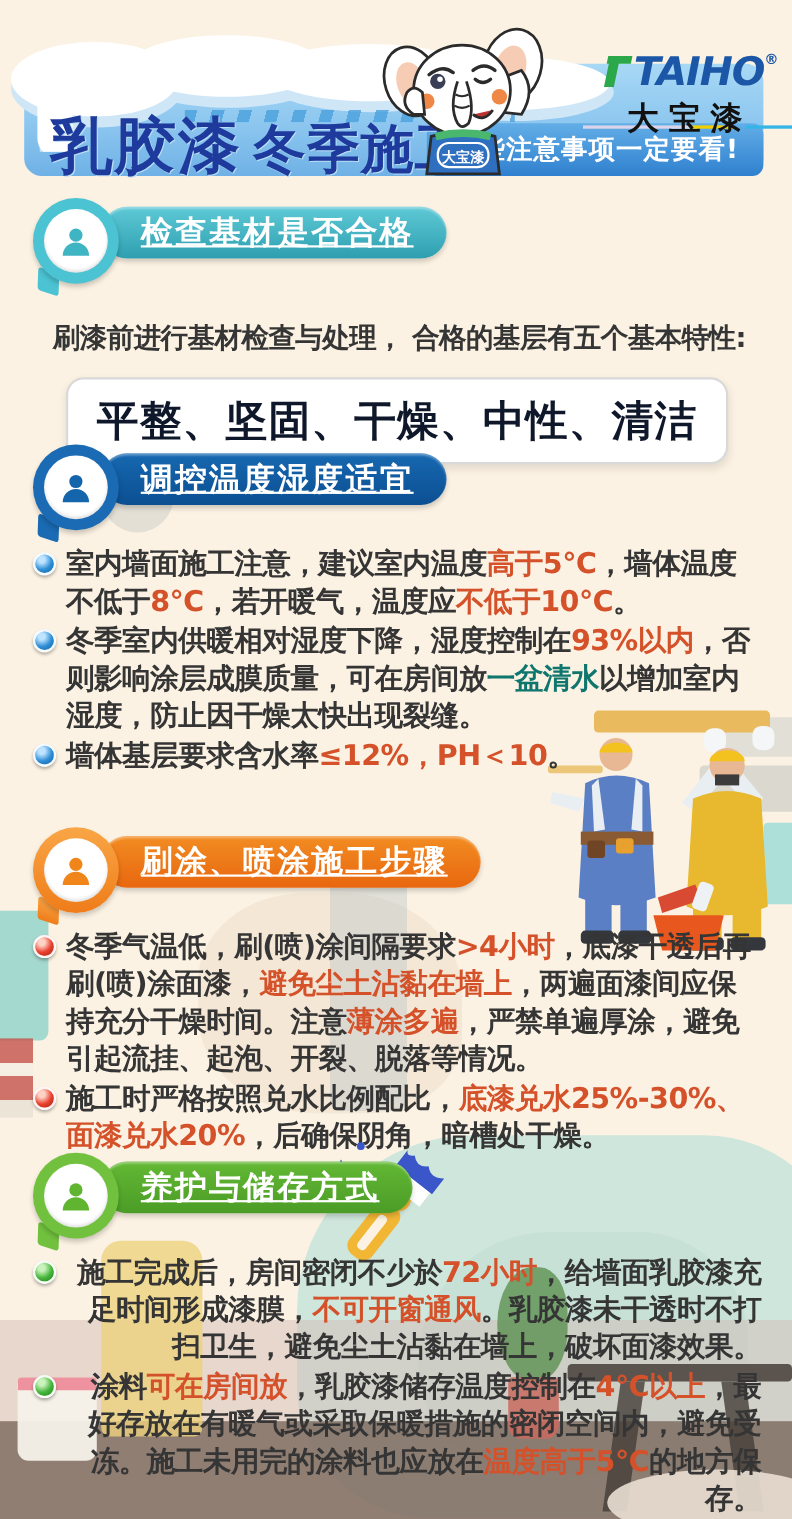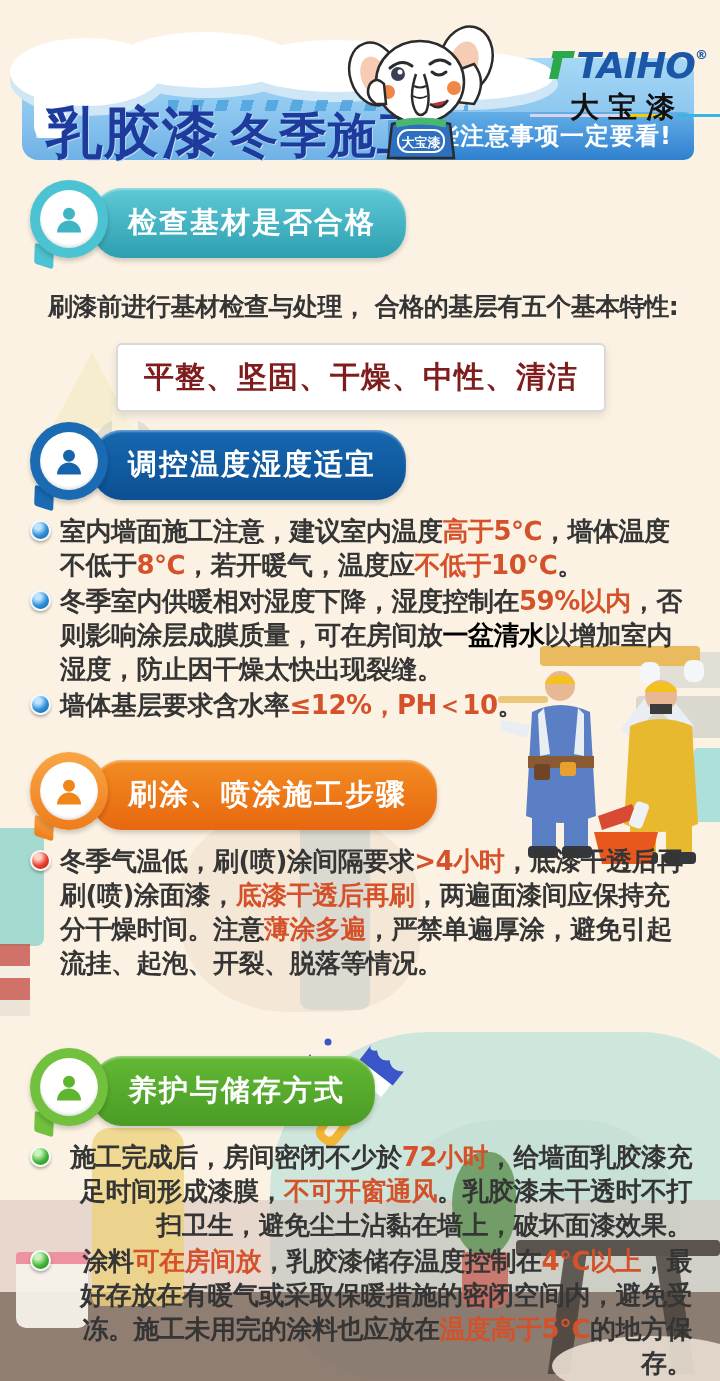--- a/index.html
+++ b/index.html
@@ -62,60 +62,60 @@
   .logo-row { display:flex; align-items:flex-start; justify-content:center; }
   .logo-brand { font-size:36px; font-weight:900; font-style:italic; color:#1b57a6; letter-spacing:-1px; }
   .logo-reg { font-size:13px; color:#1b57a6; font-weight:bold; margin-top:2px; }
   .logo-cn { font-size:29px; font-weight:900; color:#111; letter-spacing:9px; margin-top:2px; white-space:nowrap; }
   .logo-line { position:absolute; right:0; top:114px; width:190px; height:3px; z-index:2;
     background:linear-gradient(90deg,#d9d4ea 0 52%,#f2cf00 52% 72%,transparent 72% 78%,#35b5e6 78% 100%); }
   .mascot { position:absolute; left:346px; top:12px; width:150px; height:150px; z-index:4; }
 
   
   .section { position:absolute; left:30px; width:662px; z-index:2; }
-  #sec1 { top:180px; } #sec2 { top:422px; } #sec3 { top:752px; } #sec4 { top:1048px;text-align:right; }
+  #sec1 { top:180px; } #sec2 { top:404px; } #sec3 { top:752px; } #sec4 { top:1048px;text-align:right; }
 
   .badge { display:flex; align-items:flex-start; height:86px; }
   .bcircle { position:relative; width:78px; height:78px; border-radius:50%; flex:0 0 78px;
     display:flex; align-items:center; justify-content:center; box-shadow:0 3px 5px rgba(0,0,0,.2); }
   .bcircle::after { content:""; position:absolute; left:4px; bottom:-8px; width:20px; height:20px;
     background:inherit; transform:rotate(18deg) skew(16deg); border-radius:3px; z-index:-1; }
   .binner { width:58px; height:58px; border-radius:50%; background:#ffffff;
     display:flex; align-items:center; justify-content:center; box-shadow:inset 0 -2px 3px rgba(0,0,0,.12); }
   .binner svg { width:36px; height:36px; }
-  .bpill { margin-left:-16px; margin-top:8px; height:70px; border-radius:30px;
+  .bpill { margin-left:-16px; margin-top:8px; height:47px; border-radius:30px;
     display:flex; align-items:center; padding:0 30px 0 36px;
     color:#fff; font-size:29px; font-weight:bold; letter-spacing:2px; white-space:nowrap;
-    box-shadow:0 3px 5px rgba(0,0,0,.18), inset 0 2px 2px rgba(255,255,255,.35); }
+    box-shadow:0 3px 5px rgba(0,0,0,.18), inset 0 2px 2px rgba(255,255,255,.35);text-decoration:underline; }
 
   .c-teal   .bcircle { background:#4cc3d2; }
   .c-teal   .bpill   { background:linear-gradient(180deg,#5ec9d6 0%,#2e9fb0 100%); }
   .c-blue   .bcircle { background:#1a6bb4; }
   .c-blue   .bpill   { background:linear-gradient(180deg,#1668b1 0%,#0c4f92 100%); }
   .c-orange .bcircle { background:linear-gradient(180deg,#f9a646,#ef7c1a); }
   .c-orange .bpill   { background:linear-gradient(180deg,#f28c22 0%,#e8670f 100%); }
   .c-green  .bcircle { background:#71c13e; }
   .c-green  .bpill   { background:linear-gradient(180deg,#63b834 0%,#4a9c26 100%); }
 
   .intro { margin:24px 0 0 18px; font-size:25px; font-weight:bold; color:#353535; letter-spacing:-0.5px; }
   .check-box { margin:20px auto 0; width:fit-content; background:#ffffff;
-    border:2px solid #d9d9d9; border-radius:6px; box-shadow:0 4px 8px rgba(0,0,0,.1);
-    padding:12px 26px; font-size:30px; font-weight:900; color:#7f1d1d; letter-spacing:1px; }
+    border:2px solid #d9d9d9; border-radius:16px; box-shadow:0 4px 8px rgba(0,0,0,.1);
+    padding:12px 26px; font-size:38px; font-weight:900; color:#0f172a; letter-spacing:1px; }
 
   ul.bullets { list-style:none; margin-top:6px; }
   ul.bullets li { position:relative; padding-left:30px; font-size:26px; font-weight:bold;
     color:#353535; line-height:34px; margin-bottom:2px; letter-spacing:-0.5px; }
   ul.bullets li .dot { position:absolute; left:0; top:6px; width:21px; height:21px; border-radius:50%;
     border:2px solid rgba(255,255,255,.95); box-shadow:0 2px 3px rgba(0,0,0,.3); }
   #sec2 .dot { background:radial-gradient(circle at 35% 28%, #bfe4ff 0 18%, #2f8fd6 55%, #0f5fa0 100%); }
   #sec3 .dot { background:radial-gradient(circle at 35% 28%, #ffd2c6 0 18%, #e8402e 55%, #a81f12 100%); }
   #sec4 .dot { background:radial-gradient(circle at 35% 28%, #c9f2bc 0 18%, #46b53c 55%, #1f7d1a 100%); }
 
   .hl-orange { color:#d4512a; }
-  .hl-blue   { color:#000000; }
+  .hl-blue   { color:#0f766e; }
 
   .workers { position:absolute; left:498px; top:634px; width:212px; height:232px; z-index:1; }
   .brush { position:absolute; left:282px; top:1032px; width:140px; height:130px; z-index:2; }
 </style>
 </head>
 <body>
 
 <div class="bg bg-lamp"></div>
 <div class="bg bg-wrench"></div>
 <div class="bg bg-cabinet"></div>
@@ -233,21 +233,21 @@
         <svg viewBox="0 0 24 24">
           <circle cx="12" cy="8.5" r="4" fill="#1565ad"></circle>
           <path d="M4 21c0-4.5 3.6-8 8-8s8 3.5 8 8z" fill="#1565ad"></path>
         </svg>
       </div>
     </div>
     <div class="bpill">调控温度湿度适宜</div>
   </div>
   <ul class="bullets">
       <li><span class="dot"></span><span>室内墙面施工注意，建议室内温度</span><span class="hl-orange">高于5℃</span><span>，墙体温度不低于</span><span class="hl-orange">8℃</span><span>，若开暖气，温度应</span><span class="hl-orange">不低于10℃</span><span>。</span></li>
-      <li><span class="dot"></span><span>冬季室内供暖相对湿度下降，湿度控制在</span><span class="hl-orange">59%以内</span><span>，否则影响涂层成膜质量，可在房间放</span><span class="hl-blue">一盆清水</span><span>以增加室内湿度，防止因干燥太快出现裂缝。</span></li>
+      <li><span class="dot"></span><span>冬季室内供暖相对湿度下降，湿度控制在</span><span class="hl-orange">93%以内</span><span>，否则影响涂层成膜质量，可在房间放</span><span class="hl-blue">一盆清水</span><span>以增加室内湿度，防止因干燥太快出现裂缝。</span></li>
       <li><span class="dot"></span><span>墙体基层要求含水率</span><span class="hl-orange">≤12%，PH＜10</span><span>。</span></li>
     </ul>
 </div>
 
 <svg class="workers" viewBox="0 0 212 232">
   <rect x="42" y="12" width="160" height="20" rx="4" fill="#e9bb5e"></rect>
   <rect x="0" y="62" width="50" height="7" rx="3" fill="#e9bb5e" opacity=".8"></rect>
 
   <path d="M150 60 L122 96 L134 104 L158 76 Z" fill="#e9eef2"></path>
   <path d="M170 60 L196 92 L184 102 L162 76 Z" fill="#e9eef2"></path>
@@ -287,21 +287,22 @@
       <div class="binner">
         <svg viewBox="0 0 24 24">
           <circle cx="12" cy="8.5" r="4" fill="#f08519"></circle>
           <path d="M4 21c0-4.5 3.6-8 8-8s8 3.5 8 8z" fill="#f08519"></path>
         </svg>
       </div>
     </div>
     <div class="bpill">刷涂、喷涂施工步骤</div>
   </div>
   <ul class="bullets">
-      <li><span class="dot"></span><span>冬季气温低，刷(喷)涂间隔要求</span><span class="hl-orange">&gt;4小时</span><span>，底漆干透后再刷(喷)涂面漆，</span><span class="hl-orange">底漆干透后再刷</span><span>，两遍面漆间应保持充分干燥时间。注意</span><span class="hl-orange">薄涂多遍</span><span>，严禁单遍厚涂，避免引起流挂、起泡、开裂、脱落等情况。</span></li>
+      <li><span class="dot"></span><span>冬季气温低，刷(喷)涂间隔要求</span><span class="hl-orange">&gt;4小时</span><span>，底漆干透后再刷(喷)涂面漆，</span><span class="hl-orange">避免尘土沾黏在墙上</span><span>，两遍面漆间应保持充分干燥时间。注意</span><span class="hl-orange">薄涂多遍</span><span>，严禁单遍厚涂，避免引起流挂、起泡、开裂、脱落等情况。</span></li>
+      <li><span class="dot"></span><span>施工时严格按照兑水比例配比，</span><span class="hl-orange">底漆兑水25%-30%、面漆兑水20%</span><span>，后确保阴角，暗槽处干燥。</span></li>
     </ul>
 </div>
 
 <svg class="brush" viewBox="0 0 140 130">
   <g transform="rotate(38 70 70)">
     <rect x="58" y="62" width="26" height="58" rx="10" fill="#f2b635"></rect>
     <rect x="66" y="74" width="9" height="38" rx="4" fill="#fbf2e3"></rect>
     <circle cx="71" cy="54" r="11" fill="#f2b635"></circle>
       <circle cx="71" cy="54" r="5" fill="#3a56c9"></circle>
     <path d="M52 48 L90 48 L90 30 L52 30 Z" fill="#ffffff"></path>

